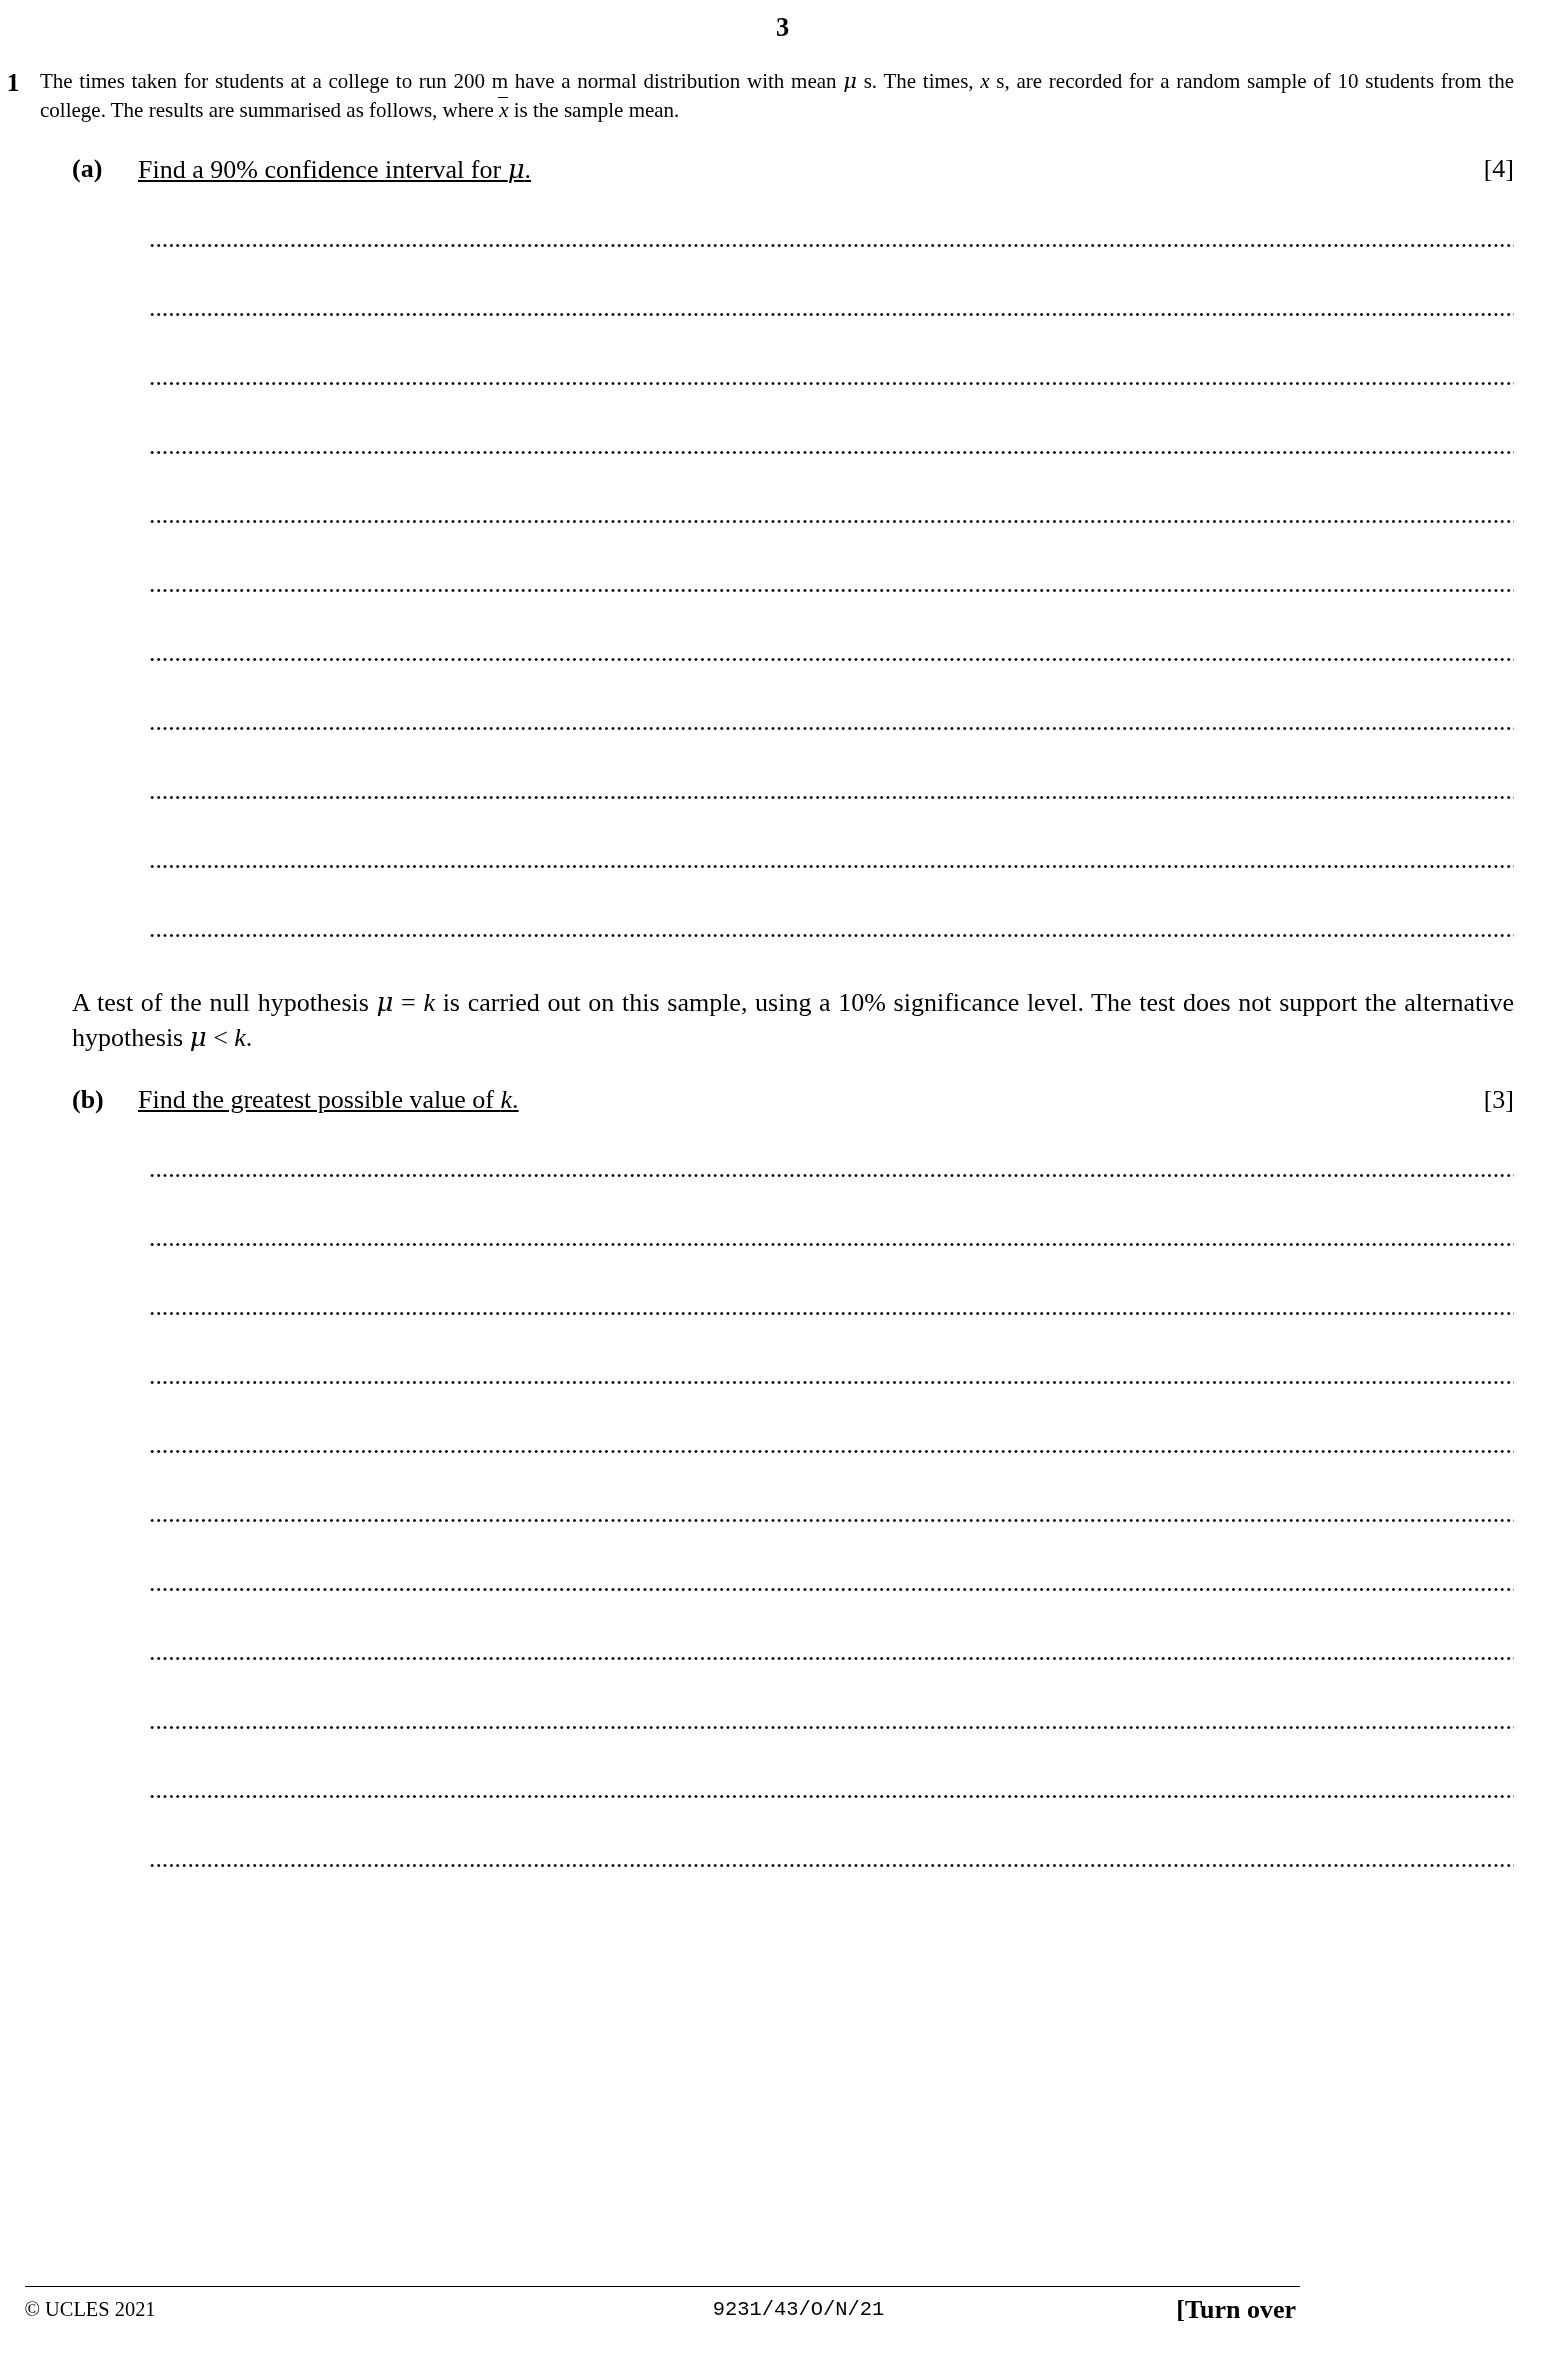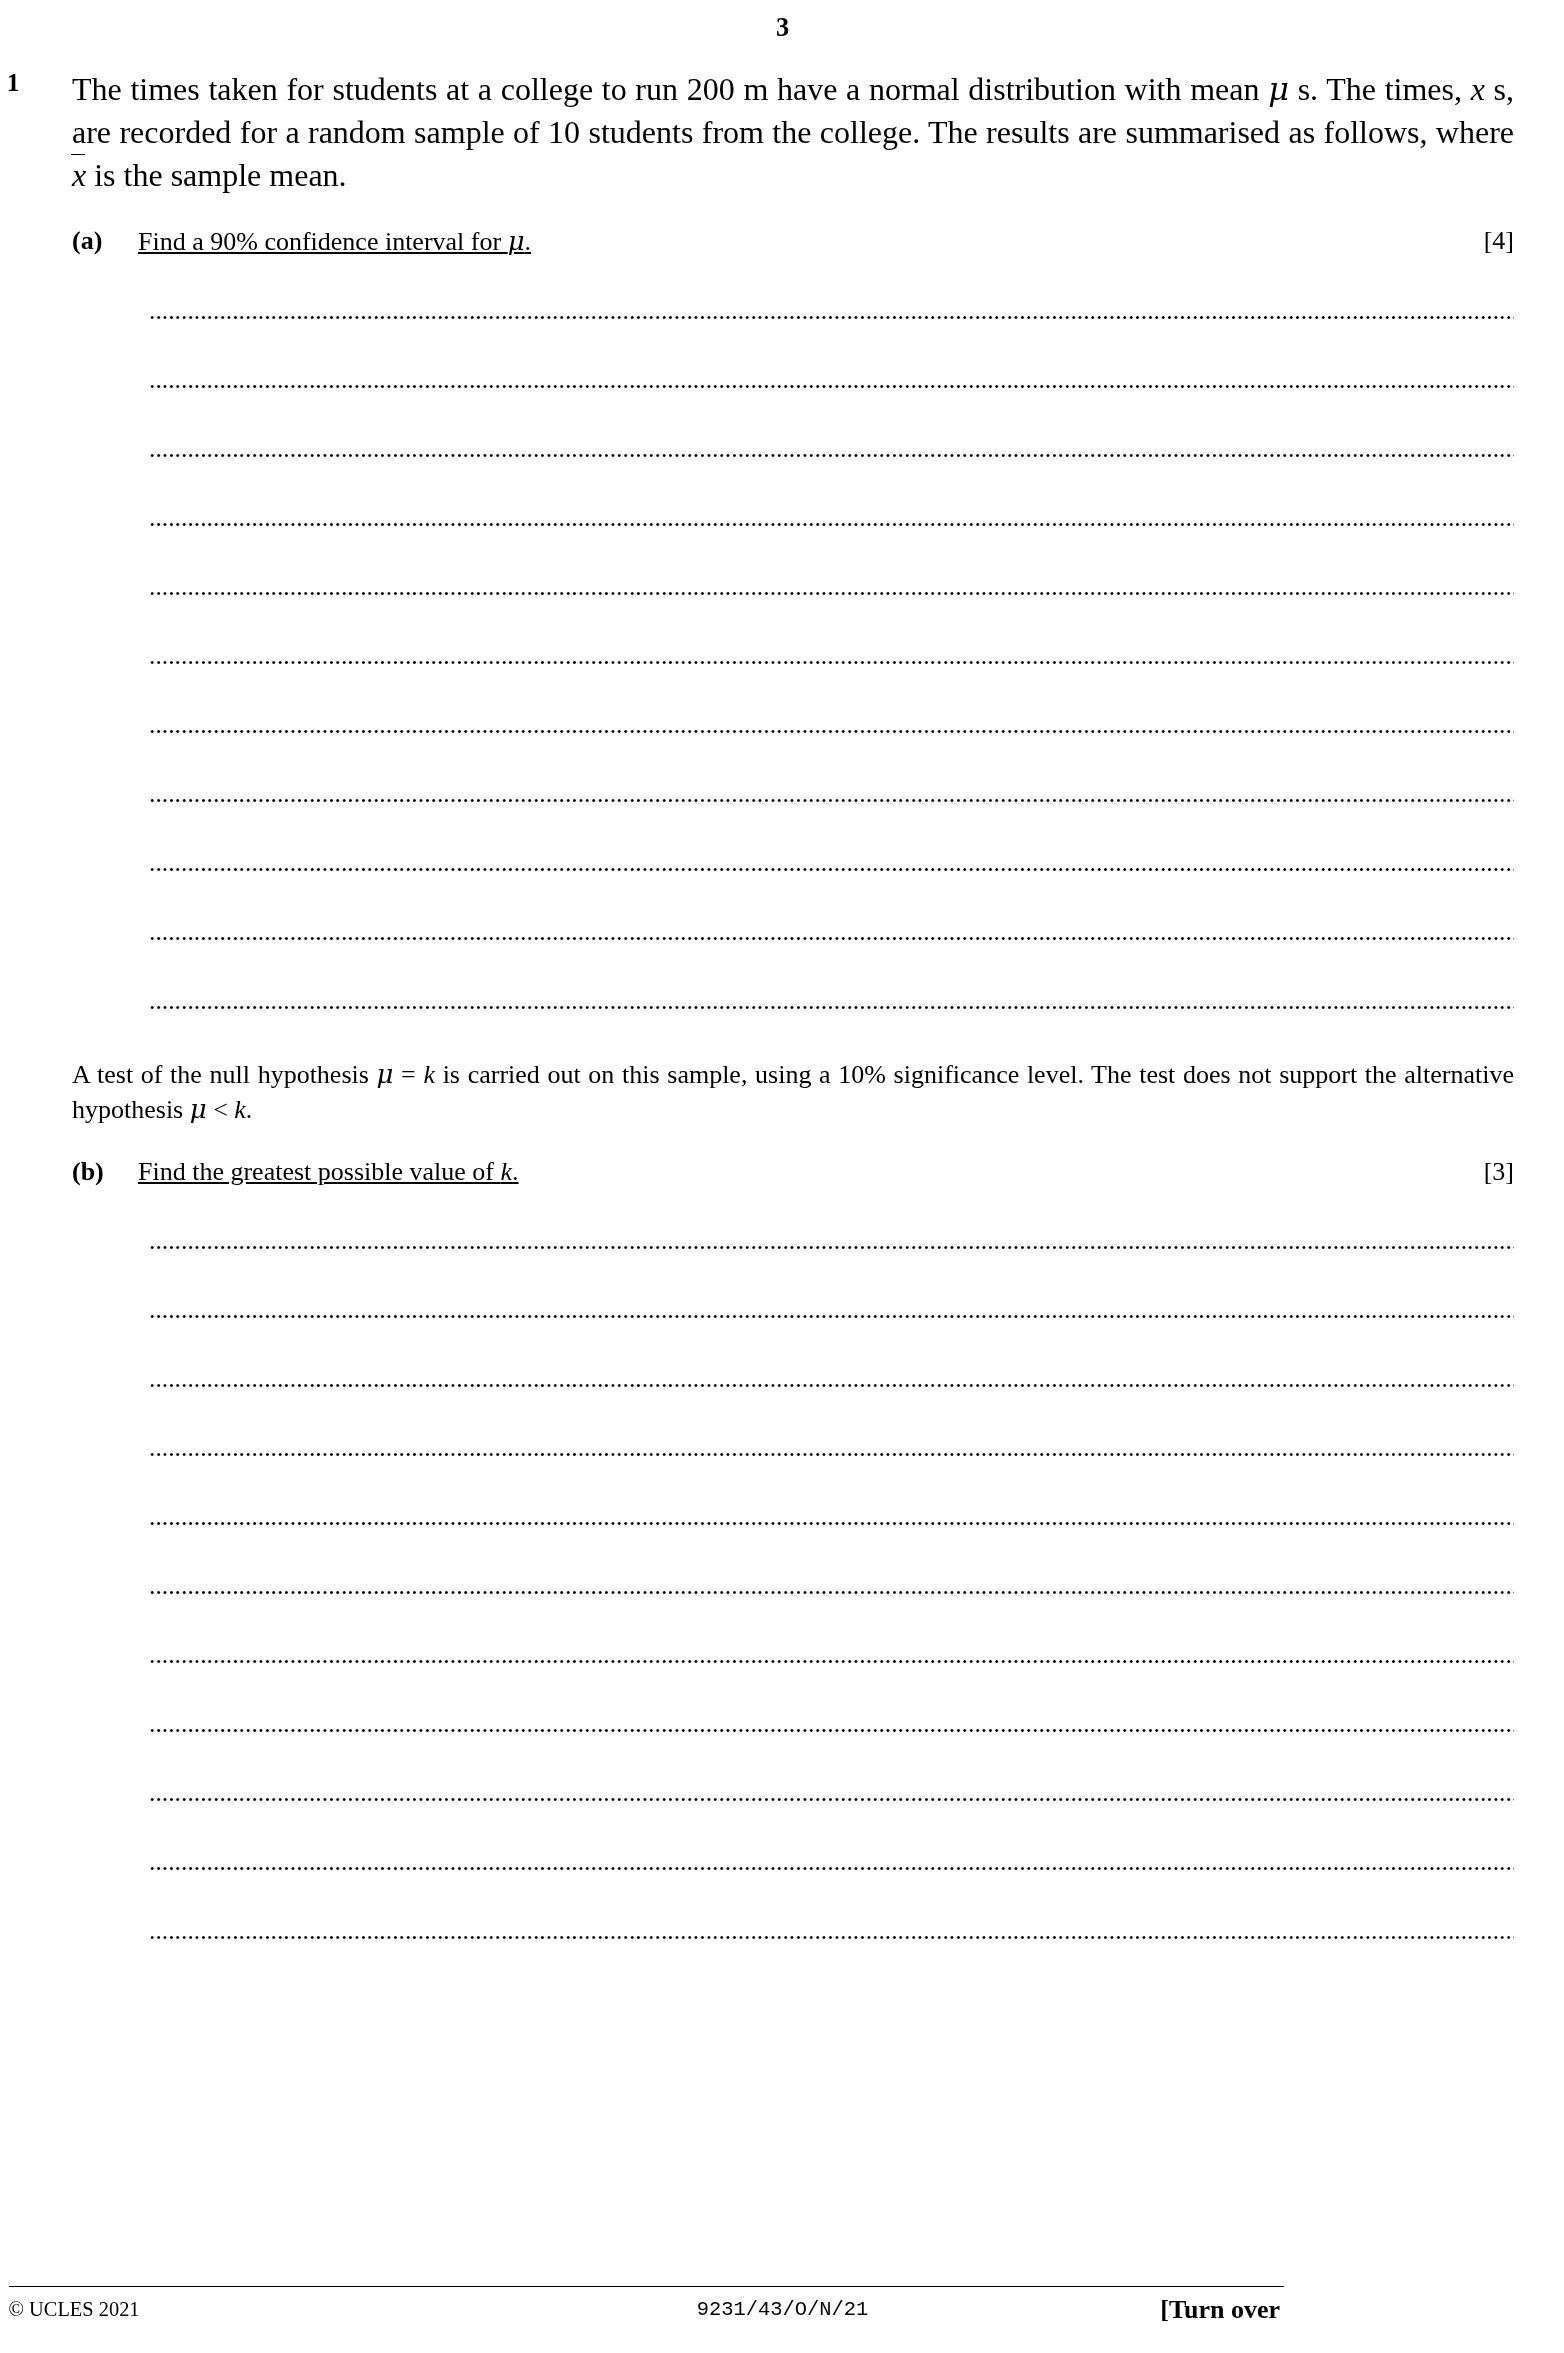--- a/index.html
+++ b/index.html
@@ -48,23 +48,23 @@
   .qnum {
     position: absolute;
     left: 6.8px;
     top: 0;
     width: 34px;
     font-size: 25.6px;
     font-weight: bold;
     font-family: "Liberation Serif", serif;
   }
   .qbody {
-    margin-left: 72px;
-    margin-right: 51px;
-    font-size: 32px;
+    margin-left: 40px;
+    margin-right: 51px;
+    font-size: 21px;
     line-height: 1.33;
     text-align: justify;
     font-family: "Liberation Serif", serif;
   }
 
   .mathline {
     margin-top: 25.6px;
     margin-left: 72px;
     margin-right: 51px;
     text-align: center;
@@ -148,21 +148,21 @@
     margin-right: 51px;
     font-size: 26px;
     line-height: 1.33;
     text-align: justify;
     font-family: "Liberation Serif", serif;
   }
 
   .footer {
     position: absolute;
     bottom: 22px;
-    left: 0;
+    left: 16px;
     width: 1292px;
     height: 34px;
   }
   .footer-rule {
     position: absolute;
     top: -12px;
     left: 8.5px;
     right: 8.5px;
     height: 1.3px;
     background: #000;

